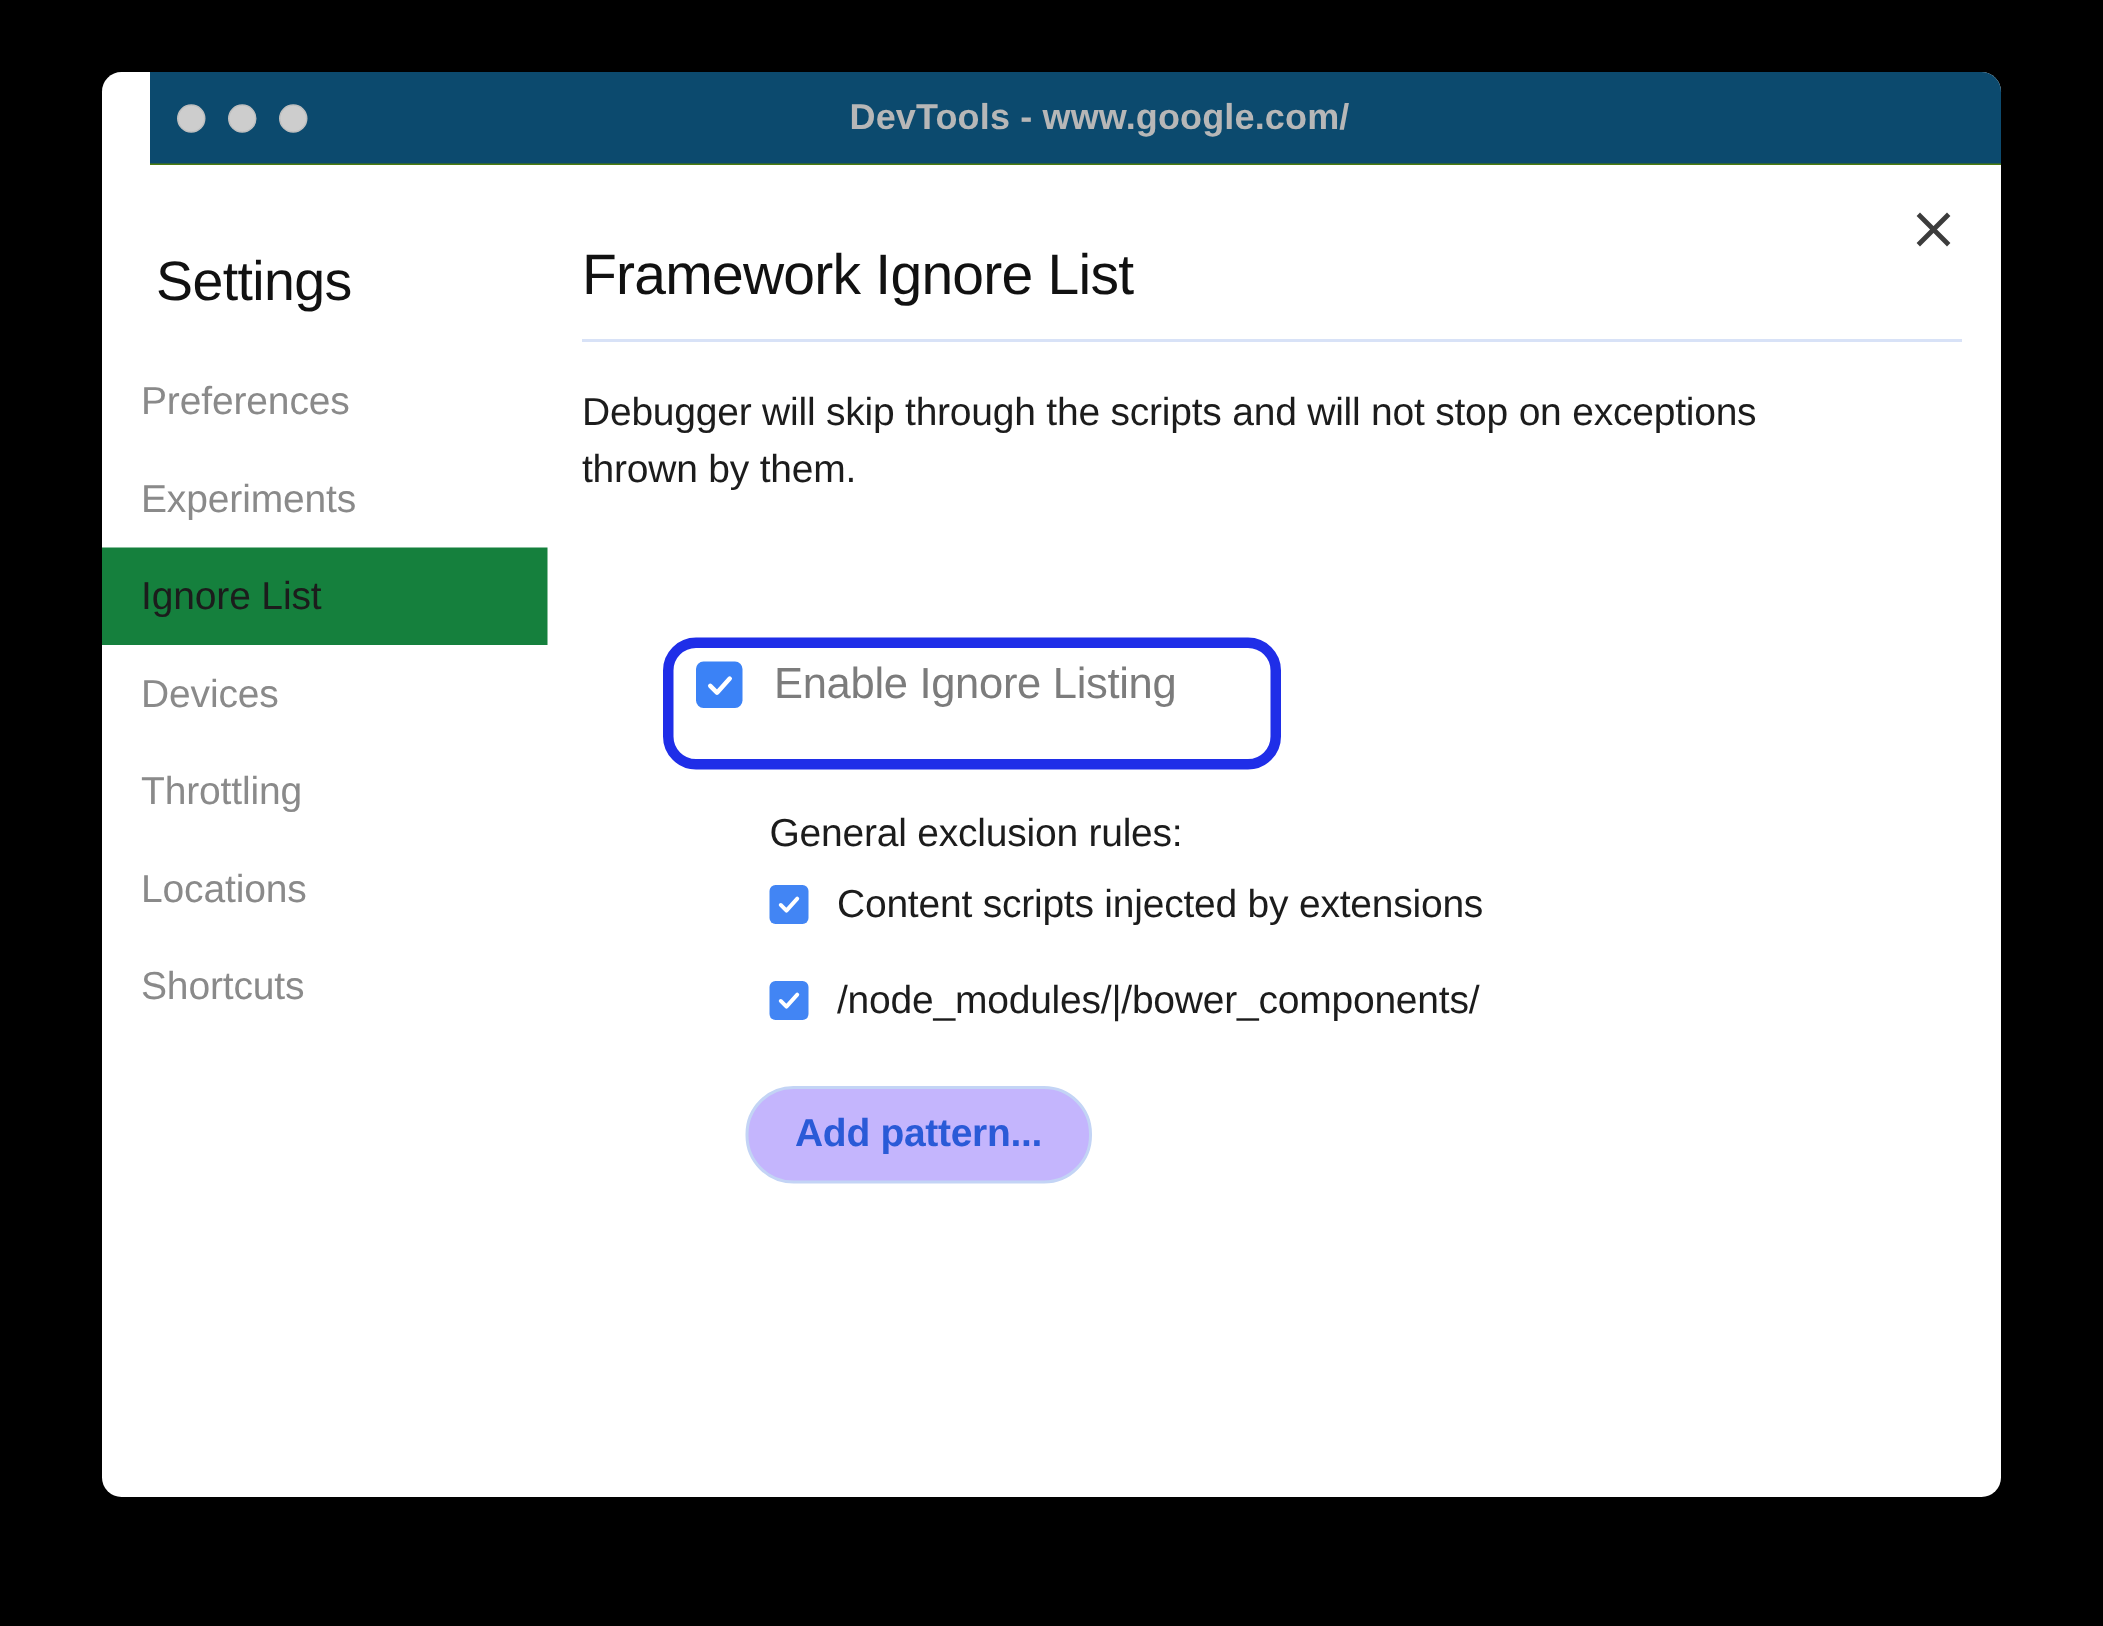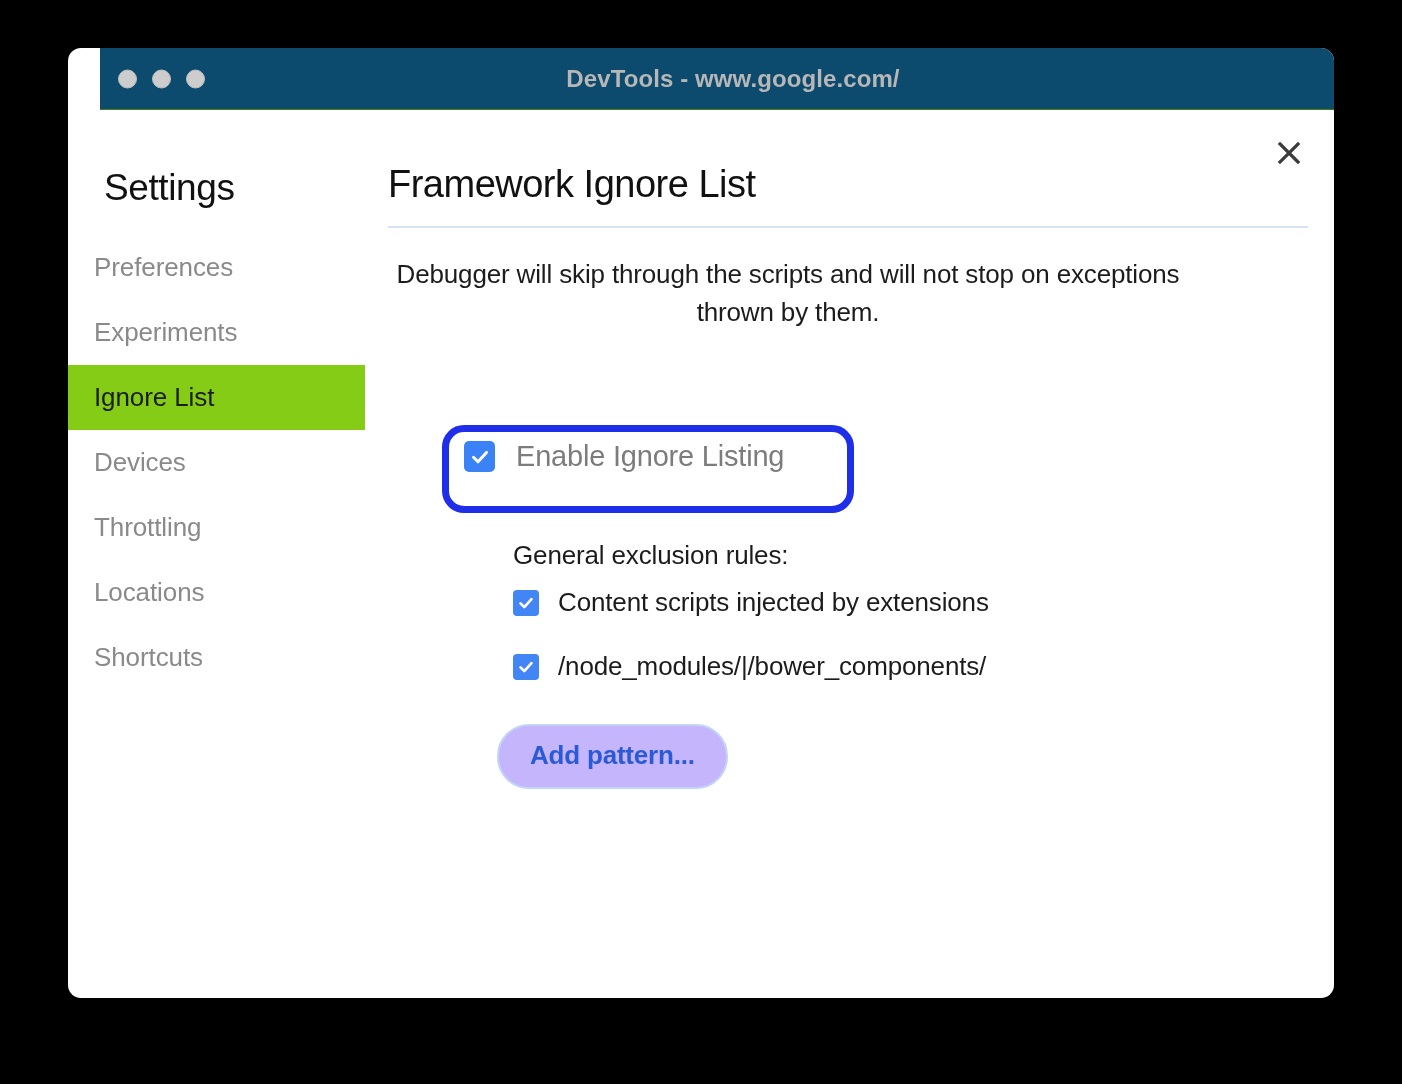--- a/index.html
+++ b/index.html
@@ -103,21 +103,21 @@
     height: 65px;
     display: flex;
     align-items: center;
     padding-left: 26px;
     font-size: 26px;
     color: #8a8a8a;
     letter-spacing: -0.1px;
     cursor: pointer;
   }
   .sidebar-item.active {
-    background: #84cc16;
+    background: #15803d;
     color: #1c1c1c;
   }
 
   
   #main {
     position: absolute;
     left: 297px;
     top: 0;
     right: 0;
     bottom: 0;
@@ -151,21 +151,20 @@
     width: 920px;
   }
   #panel-description {
     margin: 0;
     padding-top: 28px;
     font-size: 26px;
     line-height: 1.45;
     color: #1c1c1c;
     width: 800px;
     letter-spacing: -0.15px;
-    text-align: center;
   }
 
   
   #enable-highlight {
     position: absolute;
     left: 77px;
     top: 315px;
     width: 412px;
     height: 88px;
     border: 7px solid #1f2ee8;

